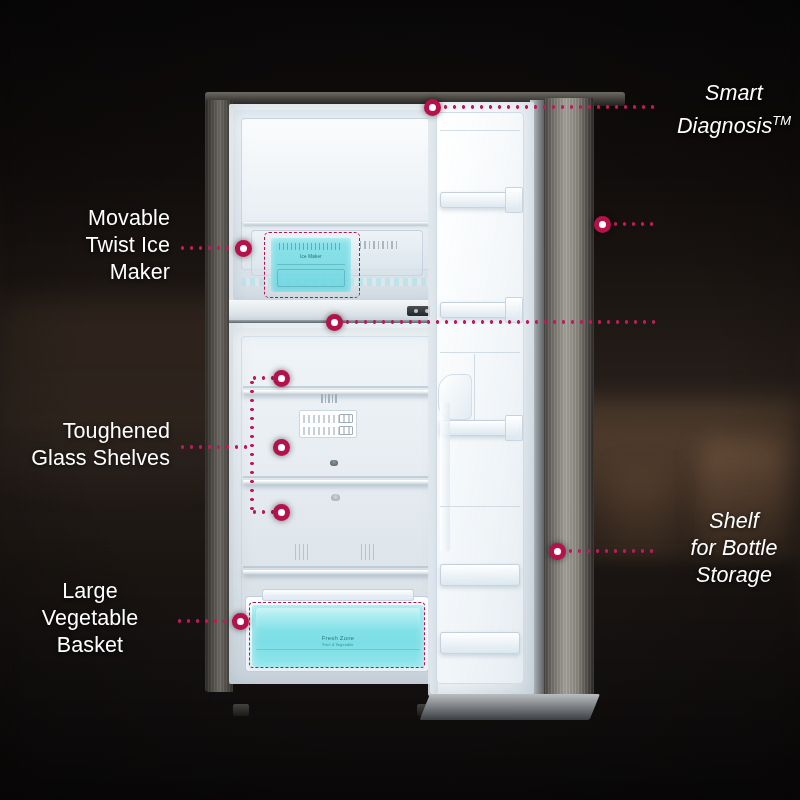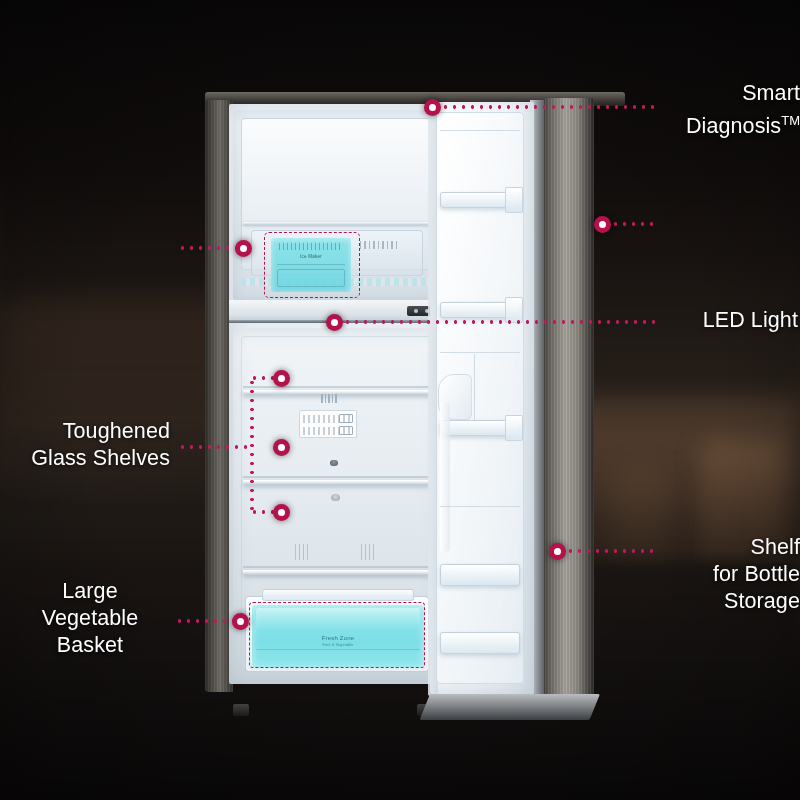--- a/index.html
+++ b/index.html
@@ -216,21 +216,21 @@
     background-size:4px 9px;background-repeat:repeat-y;}
   .marker{position:absolute;width:17px;height:17px;border-radius:50%;
     background:#b5124c;display:flex;align-items:center;justify-content:center;
     box-shadow:0 0 6px rgba(0,0,0,.55);}
   .marker:after{content:"";width:7px;height:7px;border-radius:50%;background:#fff;}
 
   .label{position:absolute;color:#fff;font-size:21.5px;line-height:27px;
     letter-spacing:.1px;text-shadow:0 1px 4px rgba(0,0,0,.75);white-space:pre-line;}
   .label.right-al{text-align:right;}
   .label.center-al{text-align:center;}
-  .label.left-al{text-align:right;}
+  .label.left-al{text-align:center;font-style:italic;}
   .tm{font-size:13px;vertical-align:super;letter-spacing:0;}
 </style>
 </head>
 <body>
 
 <div id="stage">
 
   <div class="bg-base"></div>
   <div class="bg-wall"></div>
   <div class="bg-sofa"></div>
@@ -364,26 +364,28 @@
   <div class="marker" style="left:273px;top:439px;"></div>
   <div class="marker" style="left:273px;top:504px;"></div>
 
   <div class="dot-h" style="left:175px;top:619px;width:63px;"></div>
   <div class="marker" style="left:232px;top:613px;"></div>
 
   <div class="label left-al" style="left:668px;top:80px;width:132px;"><span>Smart
 Diagnosis</span><span class="tm">TM</span></div>
 
 
-  <div class="label left-al" style="left:668px;top:307px;width:130px;">LED Light</div>
-
-  <div class="label left-al" style="left:668px;top:508px;width:132px;margin-top:26px;">Shelf
+
+  <div class="label left-al" style="left:668px;top:508px;width:132px;">Shelf
 for Bottle
 Storage</div>
 
+  <div class="label right-al" style="left:10px;top:205px;width:160px;">Movable
+Twist Ice
+Maker</div>
 
   <div class="label center-al" style="left:10px;top:578px;width:160px;">Large
 Vegetable
 Basket</div>
 
   <div class="label right-al" style="left:0px;top:418px;width:170px;">Toughened
 Glass Shelves</div>
 
 </div>
 

